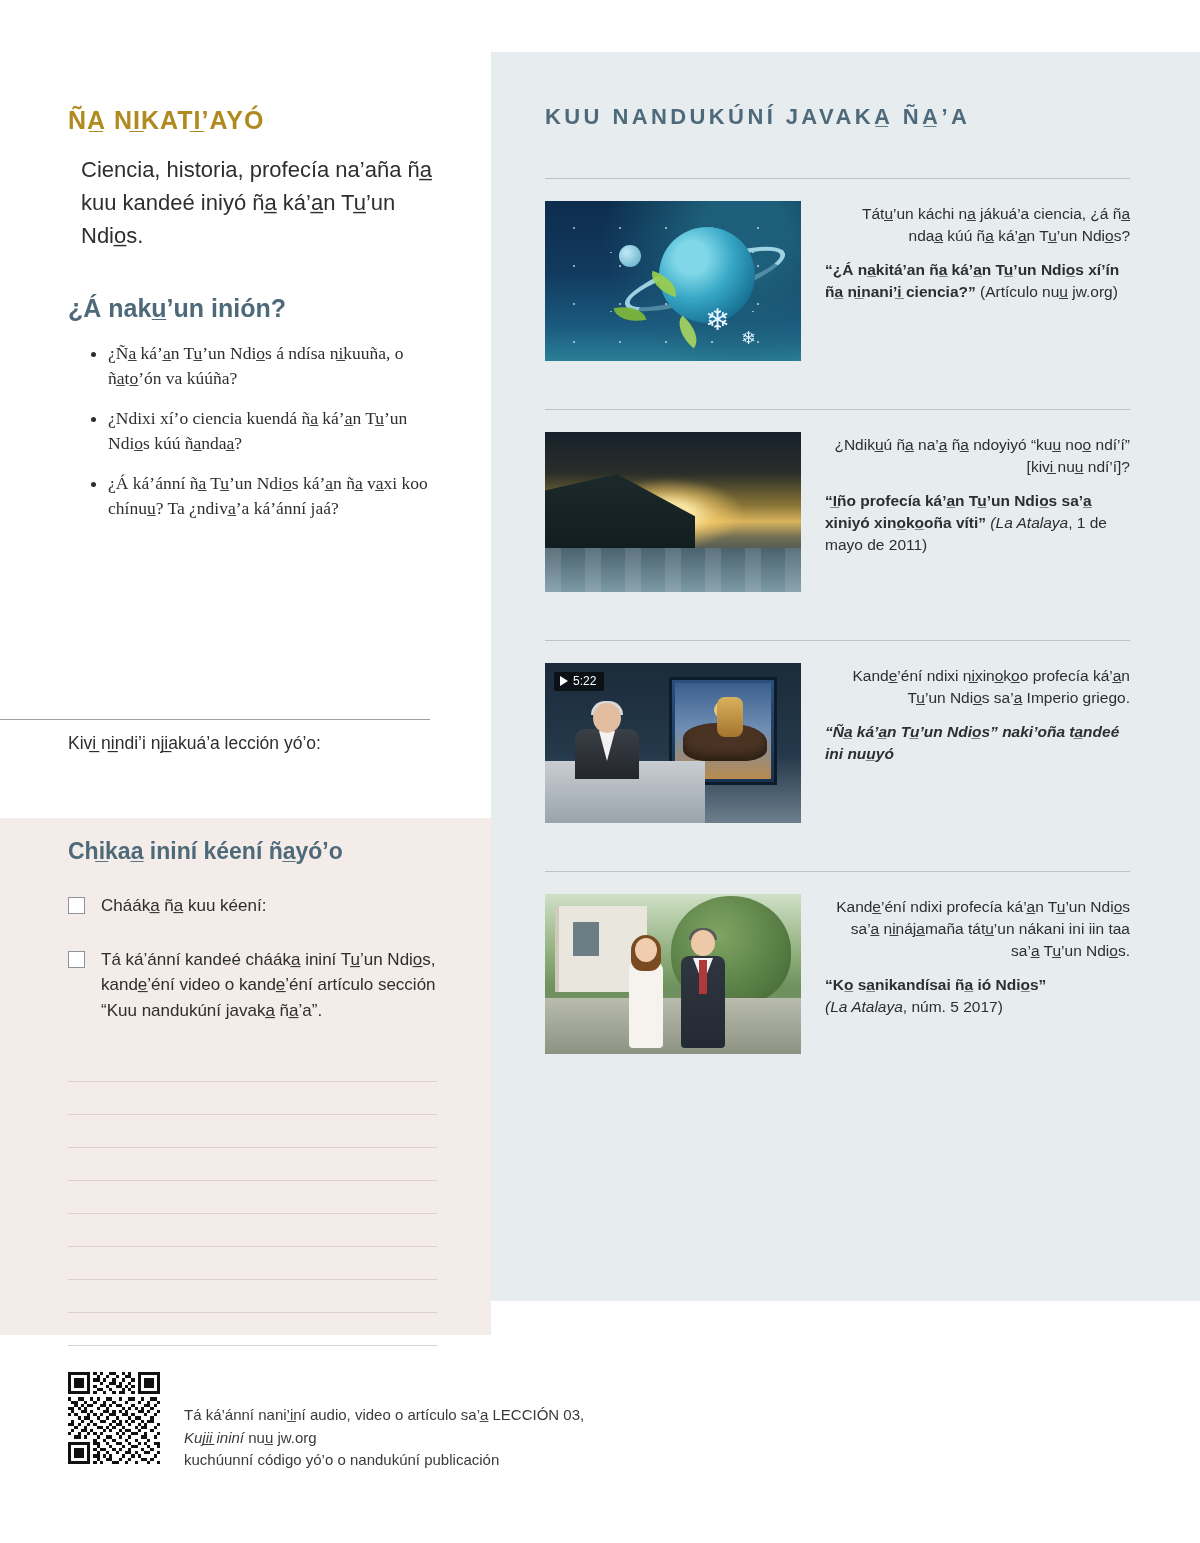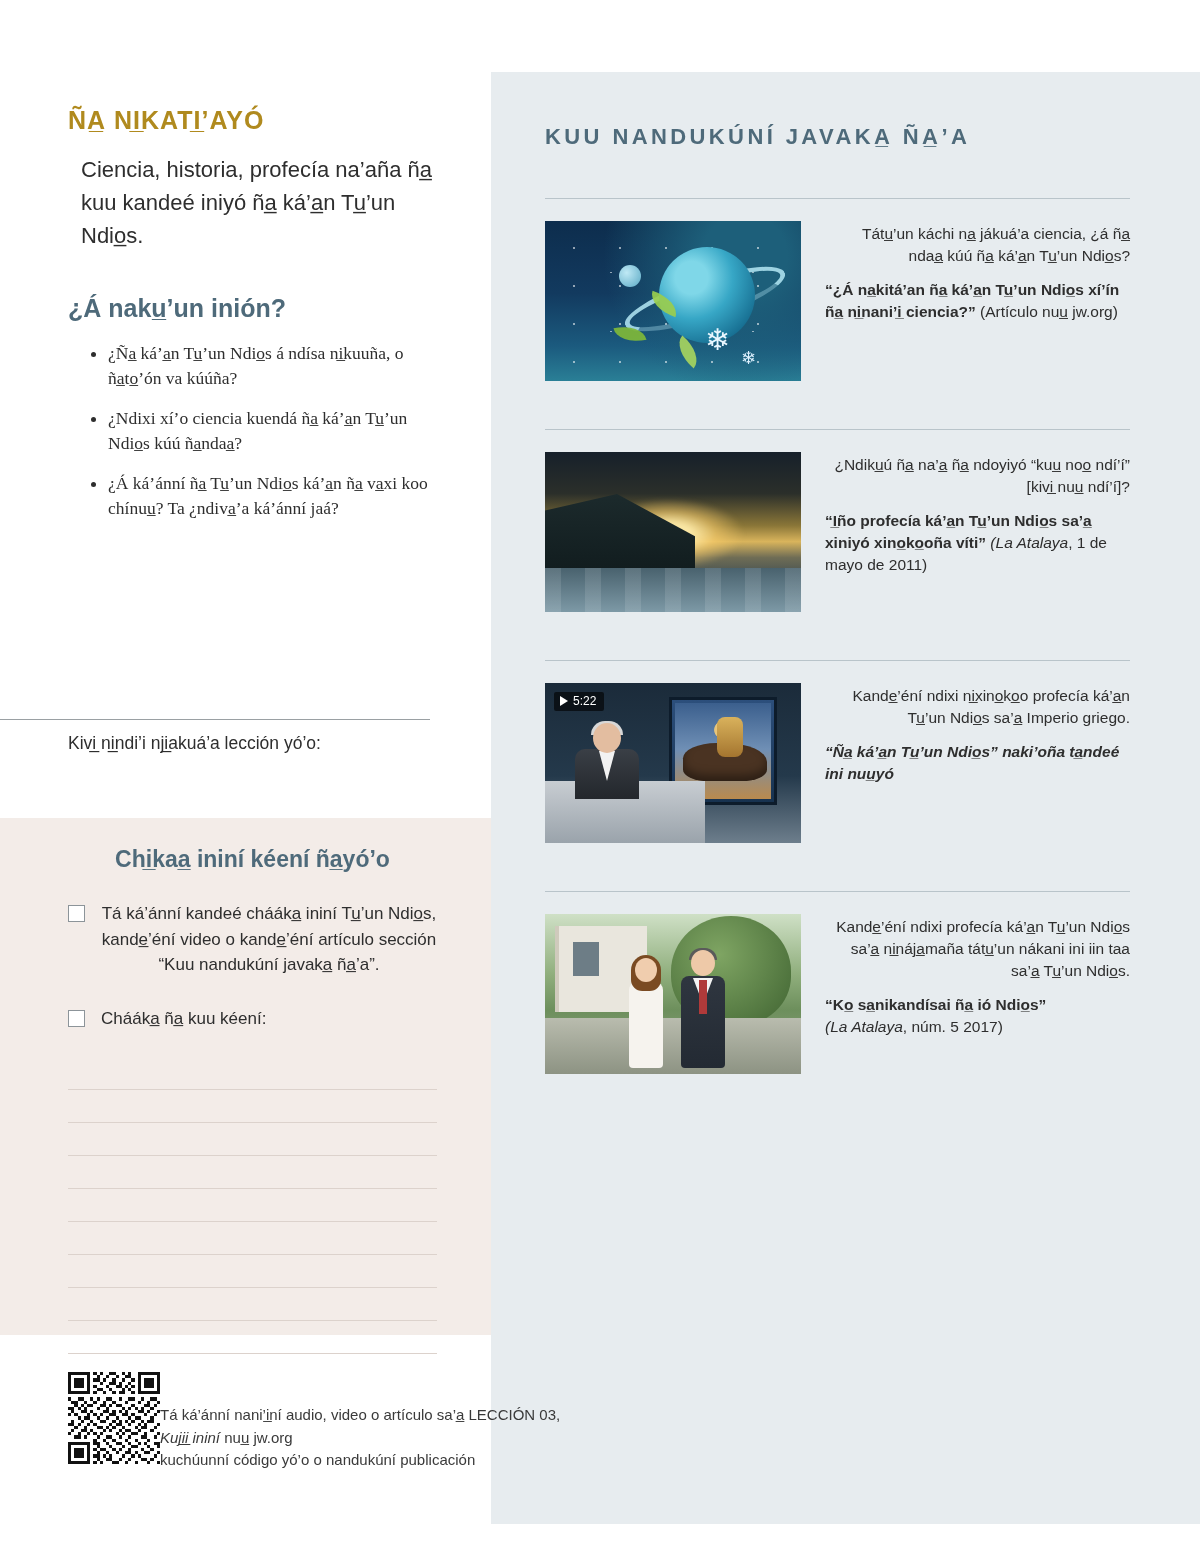--- a/index.html
+++ b/index.html
@@ -9,21 +9,21 @@
     background:#ffffff;
     font-family:"Liberation Sans", sans-serif;
     color:#2e2e2e;
     position:relative;
     overflow:hidden;
   }
   .page { position:relative; width:1200px; height:1543px; }
 
   
   .right-col {
-    position:absolute; left:491px; top:72px; width:709px; height:1452px;
+    position:absolute; left:491px; top:52px; width:709px; height:1249px;
     background:#e7ecef;
   }
   .right-inner { padding:52px 70px 0 54px; }
 
   .right-title {
     font-size:22px; letter-spacing:3.4px; font-weight:bold;
     color:#4e6a7a; margin:0 0 26px 0;
   }
 
   .res-item { padding-top:22px; }
@@ -164,35 +164,35 @@
 
   .divider { position:absolute; left:0; top:719px; width:430px; height:1px; background:#9aa0a3; }
 
   .date-line { position:absolute; left:68px; top:733px; width:400px; font-size:17.5px; }
 
   
   .notes {
     position:absolute; left:0; top:818px; width:491px; height:517px;
     background:#f3ece8;
   }
-  .notes-inner { padding:28px 54px 0 68px;text-align:center; }
+  .notes-inner { padding:20px 54px 0 68px; }
   .notes-title { margin:0; font-size:23px; font-weight:bold; color:#4e6a7a; }
 
   .check-row { display:flex; gap:16px; margin-top:28px; }
   .check-box {
     flex:0 0 auto; width:17px; height:17px; border:1px solid #8c9499; background:#fff;
     margin-top:4px;
   }
   .check-text { font-size:17px; line-height:1.5; }
 
   .lines { margin-top:26px; }
   .lines .ln { height:33px; border-bottom:1px solid #dcd2cc; }
 
   
-  .footer { position:absolute; left:68px; top:1372px; width:1000px; display:flex; }
+  .footer { position:absolute; left:68px; top:1372px; width:1000px; display:flex; gap:24px; }
   .qr { width:92px; height:92px; flex:0 0 92px; }
   .footer-text { font-size:15px; line-height:1.5; color:#3a3a3a; padding-top:32px; }
   .footer-text i { font-style:italic; }
 </style>
 </head>
 <body>
 
 <div class="page">
 
   <div class="left-col">
@@ -209,25 +209,25 @@
 
     <div class="divider"></div>
     <div class="date-line">Kivi̲ ni̲ndi’i nji̲akuá’a lección yó’o:</div>
 
     <div class="notes">
       <div class="notes-inner">
         <h2 class="notes-title">Chi̲kaa̲ ininí kéení ña̲yó’o</h2>
 
         <div class="check-row">
           <span class="check-box"></span>
-          <span class="check-text">Tá ká’ánní kandeé chááka̲ ininí Tu̲’un Ndio̲s, kande̲’éní video o kande̲’éní artículo sección “Kuu nandukúní javaka̲ ña̲’a”.</span>
+          <span class="check-text">Chááka̲ ña̲ kuu kéení:</span>
         </div>
         <div class="check-row">
           <span class="check-box"></span>
-          <span class="check-text">Chááka̲ ña̲ kuu kéení:</span>
+          <span class="check-text">Tá ká’ánní kandeé chááka̲ ininí Tu̲’un Ndio̲s, kande̲’éní video o kande̲’éní artículo sección “Kuu nandukúní javaka̲ ña̲’a”.</span>
         </div>
 
         <div class="lines">
           <div class="ln"></div>
           <div class="ln"></div>
           <div class="ln"></div>
           <div class="ln"></div>
           <div class="ln"></div>
           <div class="ln"></div>
           <div class="ln"></div>

